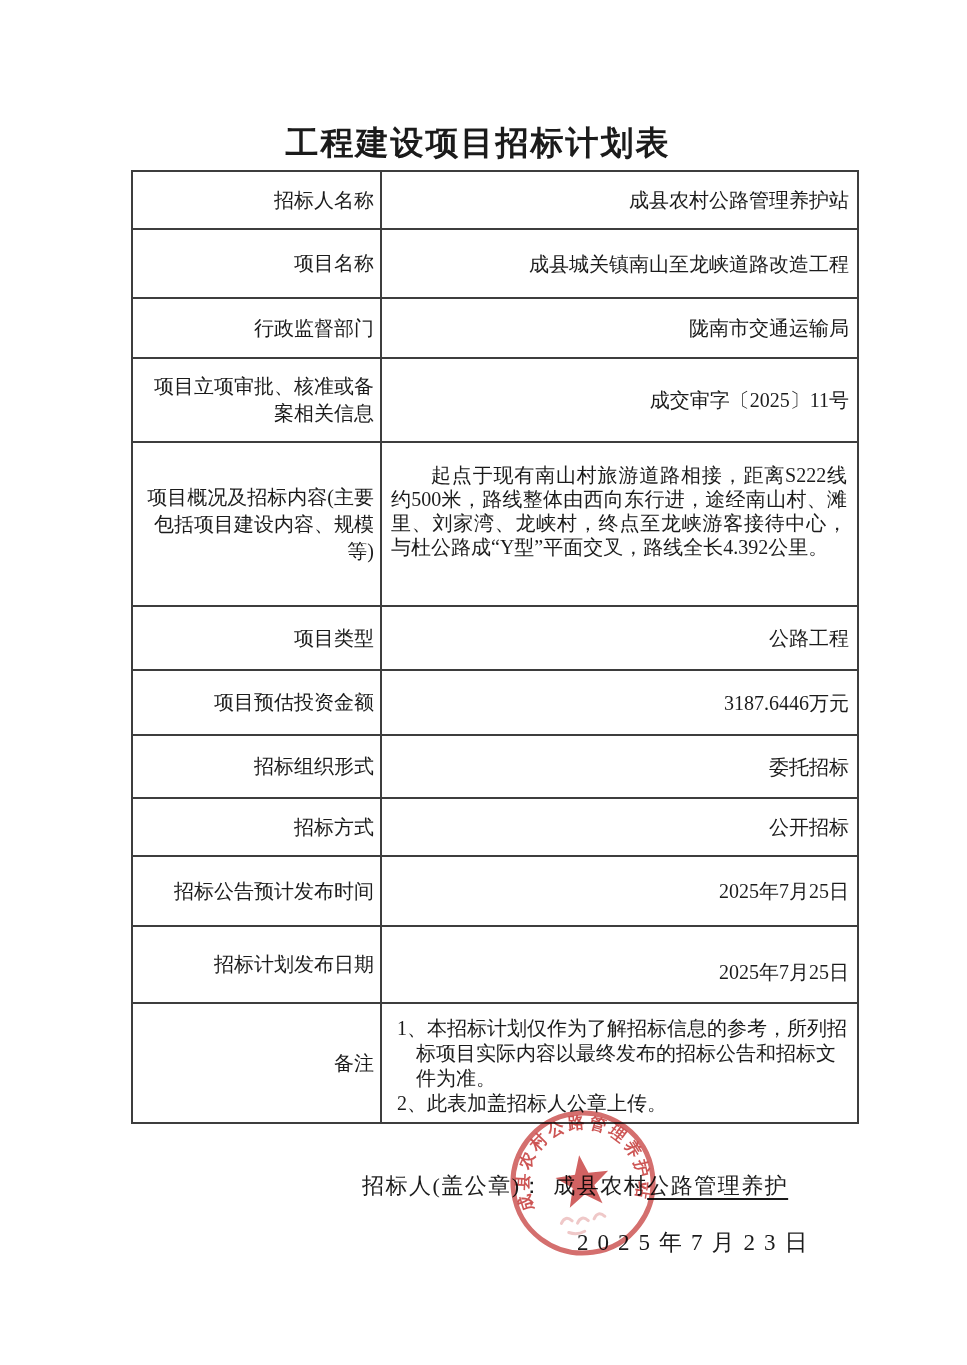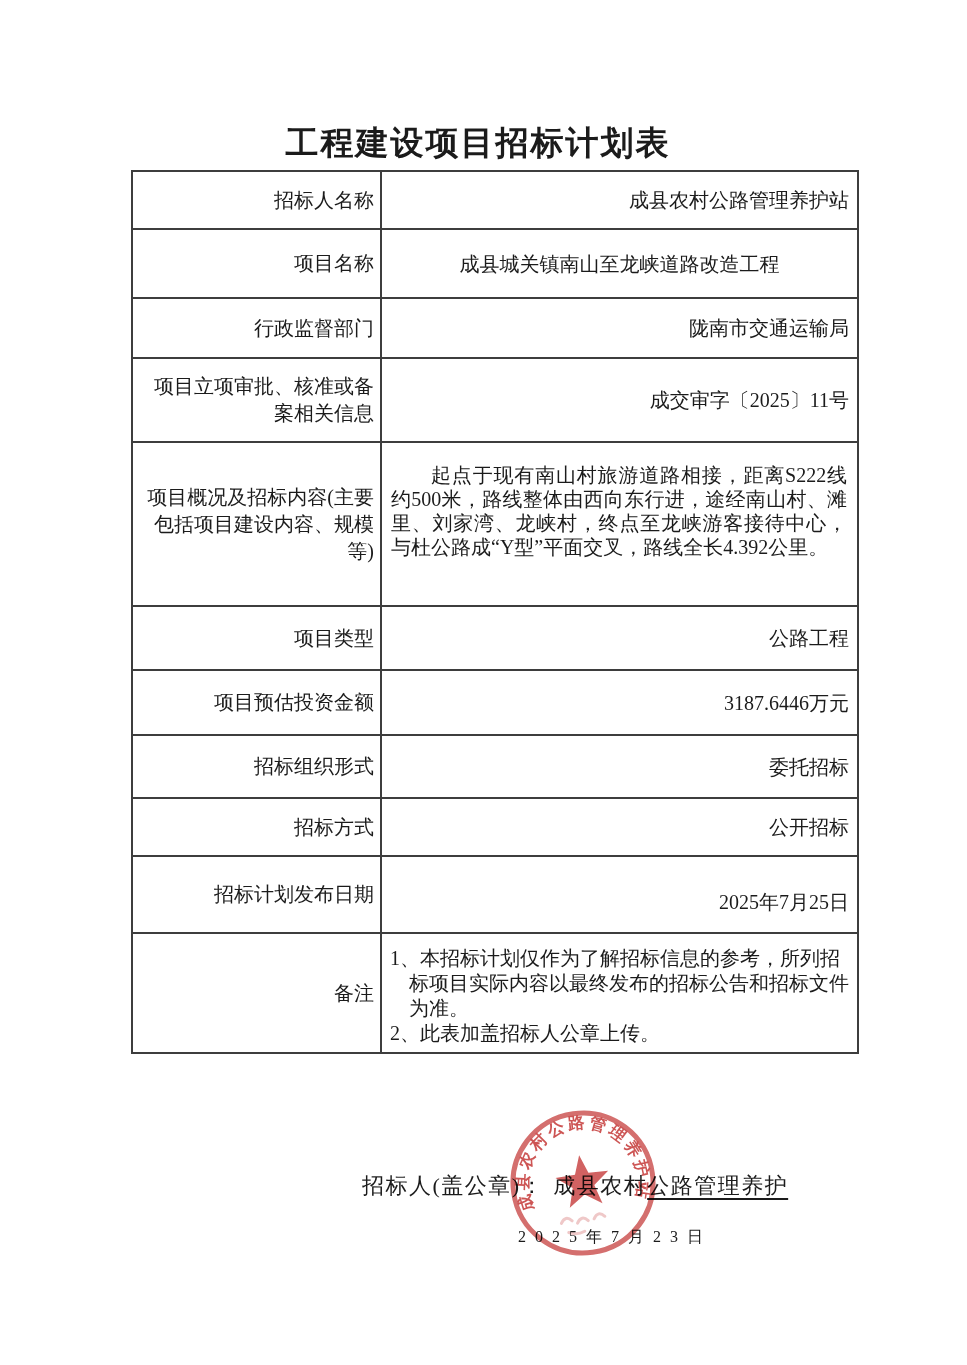--- a/index.html
+++ b/index.html
@@ -15,42 +15,42 @@
     position:absolute;left:131px;top:170px;width:694px;
     border-collapse:collapse;table-layout:fixed;
   }
   table.bid-table td{
     border:2px solid #3d3d3d;font-size:20px;vertical-align:middle;
     overflow:hidden;
     text-align:right;
   }
   td.label{width:235px;text-align:center;line-height:1.35;padding:2px 6px;}
   td.value{width:459px;text-align:center;padding:2px 8px;line-height:1.4;}
-  td.value.v-left{text-align:center;padding-left:8px;}
+  td.value.v-left{text-align:right;padding-left:8px;}
   td.value.v-para{
     text-align:justify;vertical-align:top;padding:20px 10px 4px 9px;
     line-height:24px;text-indent:2em;line-break:anywhere;
   }
-  td.value.v-notes{text-align:left;vertical-align:top;padding:12px 6px 6px 8px;line-height:25px;}
+  td.value.v-notes{text-align:left;vertical-align:top;padding:12px 6px 6px 15px;line-height:25px;}
   .note{padding-left:0.95em;text-indent:-0.95em;}
   .v-low{display:inline-block;margin-top:14px;}
   
   tr.r0{height:58px;}  tr.r1{height:69px;}  tr.r2{height:60px;}
   tr.r3{height:84px;}  tr.r4{height:164px;} tr.r5{height:64px;}
   tr.r6{height:65px;}  tr.r7{height:63px;}  tr.r8{height:58px;}
   tr.r9{height:70px;}  tr.r10{height:77px;} tr.r11{height:117px;}
   
   .signer-line{
     position:absolute;left:362px;top:1171px;font-size:22px;letter-spacing:1.5px;
     white-space:nowrap;
   }
   .signer-name{margin-left:9px;}
   .u{text-decoration:underline;text-underline-offset:5px;text-decoration-thickness:1.5px;}
   .sign-date{
-    position:absolute;left:518px;top:1227px;font-size:16px;letter-spacing:9px;
+    position:absolute;left:577px;top:1227px;font-size:23px;letter-spacing:9px;
     white-space:nowrap;
   }
   
   .seal{
     position:absolute;left:506px;top:1106px;width:154px;height:154px;
     transform:rotate(-8deg);mix-blend-mode:multiply;opacity:0.88;
   }
   .seal-text{
     font-family:"Liberation Serif","DejaVu Serif",serif;
     font-size:16.5px;font-weight:bold;letter-spacing:3.2px;fill:#c63d3c;
@@ -94,20 +94,24 @@
         <td class="value">3187.6446万元</td>
       </tr>
       <tr class="r7">
         <td class="label">招标组织形式</td>
         <td class="value">委托招标</td>
       </tr>
       <tr class="r8">
         <td class="label">招标方式</td>
         <td class="value">公开招标</td>
       </tr>
+      <tr class="r9">
+        <td class="label">招标公告预计发布时间</td>
+        <td class="value">2025年7月25日</td>
+      </tr>
       <tr class="r10">
         <td class="label">招标计划发布日期</td>
         <td class="value"><span class="v-low">2025年7月25日</span></td>
       </tr>
       <tr class="r11">
         <td class="label">备注</td>
         <td class="value v-notes">
           <div class="note">1、本招标计划仅作为了解招标信息的参考，所列招标项目实际内容以最终发布的招标公告和招标文件为准。</div>
           <div class="note">2、此表加盖招标人公章上传。</div>
         </td>

